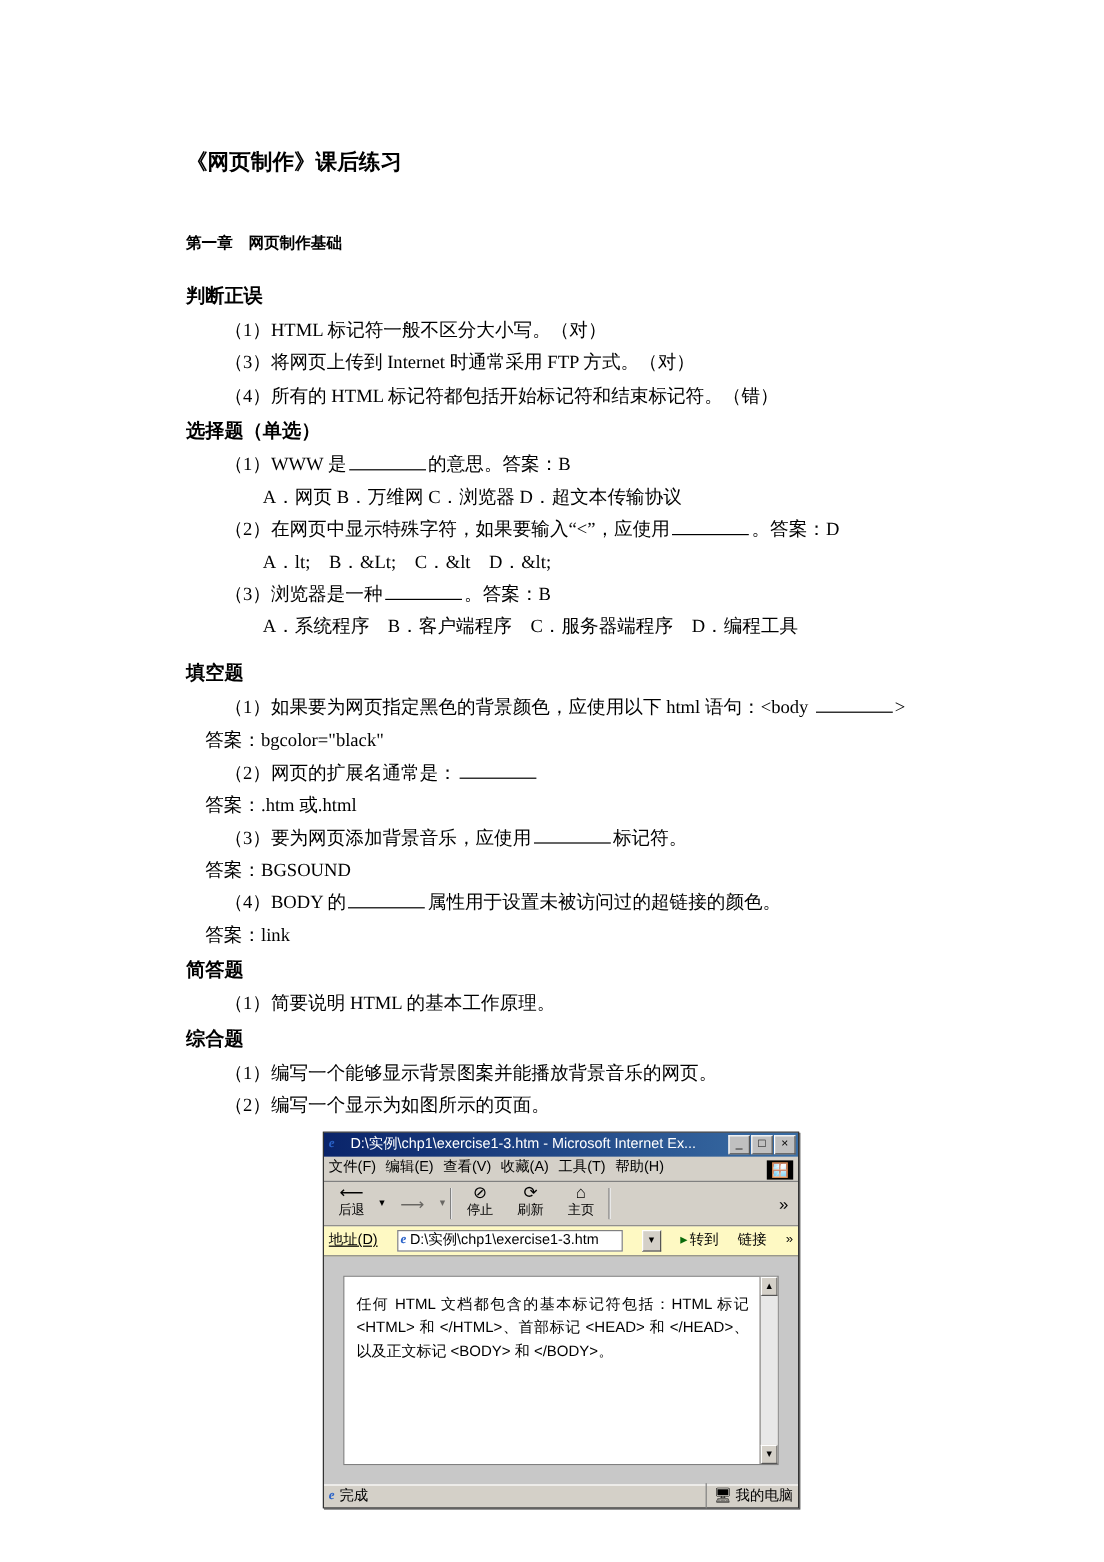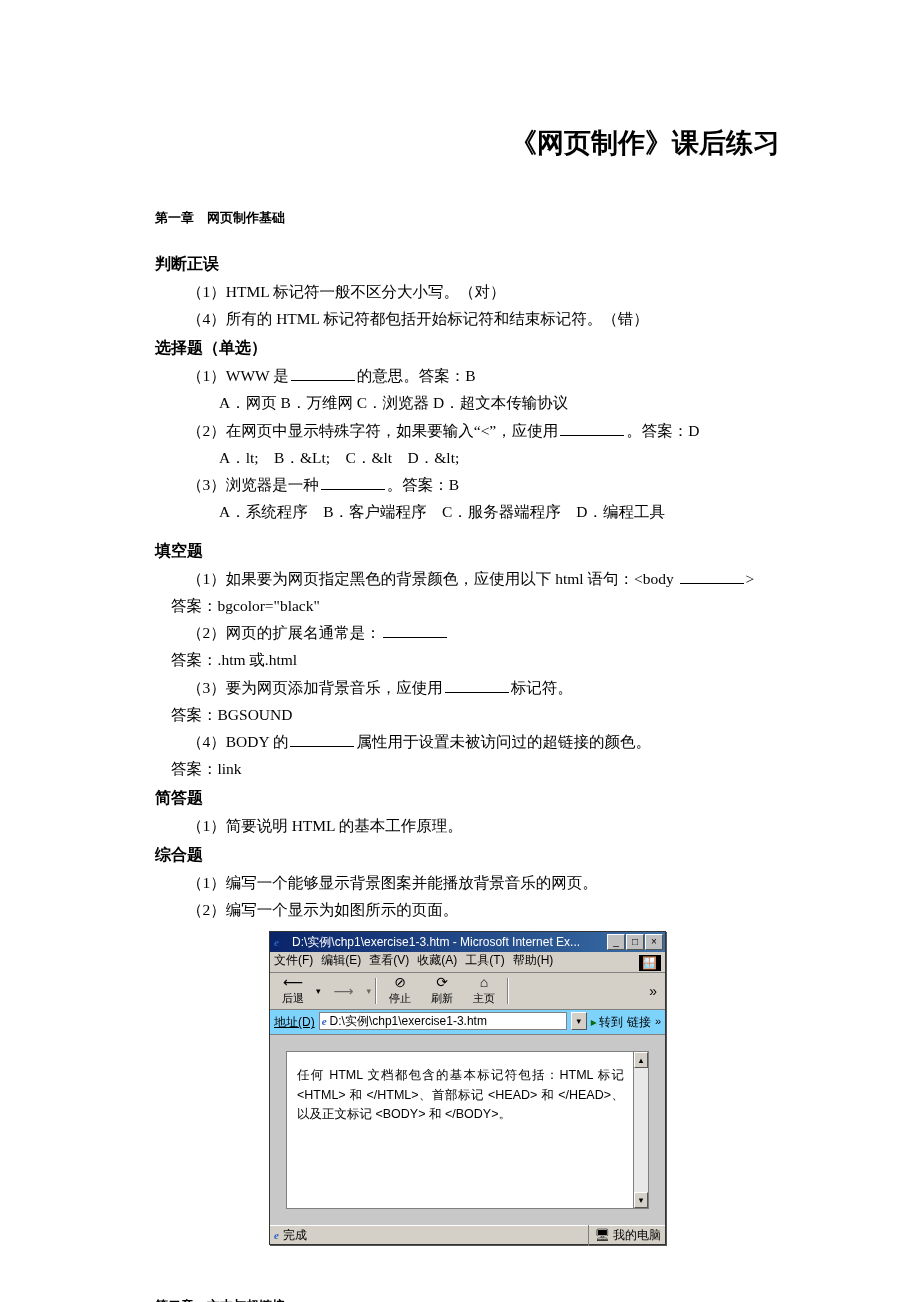--- a/index.html
+++ b/index.html
@@ -10,24 +10,24 @@
     width: 920px;
   }
   .page {
     padding: 120px 140px 60px 155px;
     box-sizing: border-box;
     color: #000;
     font-size: 15.5px;
     line-height: 1.75;
   }
   .title {
-    text-align: right;
+    text-align: left;
     font-family: "SimHei", "黑体", sans-serif;
     font-weight: bold;
-    font-size: 27px;
+    font-size: 18px;
     margin-bottom: 40px;
   }
   .chapter {
     font-family: "SimHei", "黑体", sans-serif;
     font-weight: bold;
     font-size: 13px;
     margin-top: 10px;
     margin-bottom: 20px;
   }
   .section {
@@ -148,25 +148,26 @@
     border-right: 1px solid #fff;
   }
   .ie-tool-chevron {
     font-size: 14px;
     color: #000;
     padding: 0 4px;
     margin-left: auto;
   }
   .ie-addr {
     display: flex;
-    background: #7dd3fc;
+    align-items: center;
+    background: #fef9c3;
     border-bottom: 1px solid #808080;
     padding: 2px 4px;
     height: 20px;
-    gap: 4px;
+    gap: 16px;
   }
   .ie-addr-input {
     flex: 1;
     background: #fff;
     border: 1px solid #808080;
     height: 16px;
     padding: 0 2px;
     display: flex;
     align-items: center;
     gap: 3px;
@@ -242,20 +243,21 @@
 <body>
 
 <div class="page">
 
   <div class="title">《网页制作》课后练习</div>
 
   <div class="chapter">第一章　网页制作基础</div>
 
   <div class="section">判断正误</div>
   <div class="item">（1）HTML 标记符一般不区分大小写。（对）</div>
+  <div class="item">（3）将网页上传到 Internet 时通常采用 FTP 方式。（对）</div>
   <div class="item">（4）所有的 HTML 标记符都包括开始标记符和结束标记符。（错）</div>
 
   <div class="section">选择题（单选）</div>
   <div class="item">
     <span>（1）WWW 是</span><span class="blank"></span><span>的意思。答案：B</span>
   </div>
   <div class="opt">A．网页  B．万维网  C．浏览器  D．超文本传输协议</div>
   <div class="item">
     <span>（2）在网页中显示特殊字符，如果要输入“&lt;”，应使用</span><span class="blank"></span><span>。答案：D</span>
   </div>

